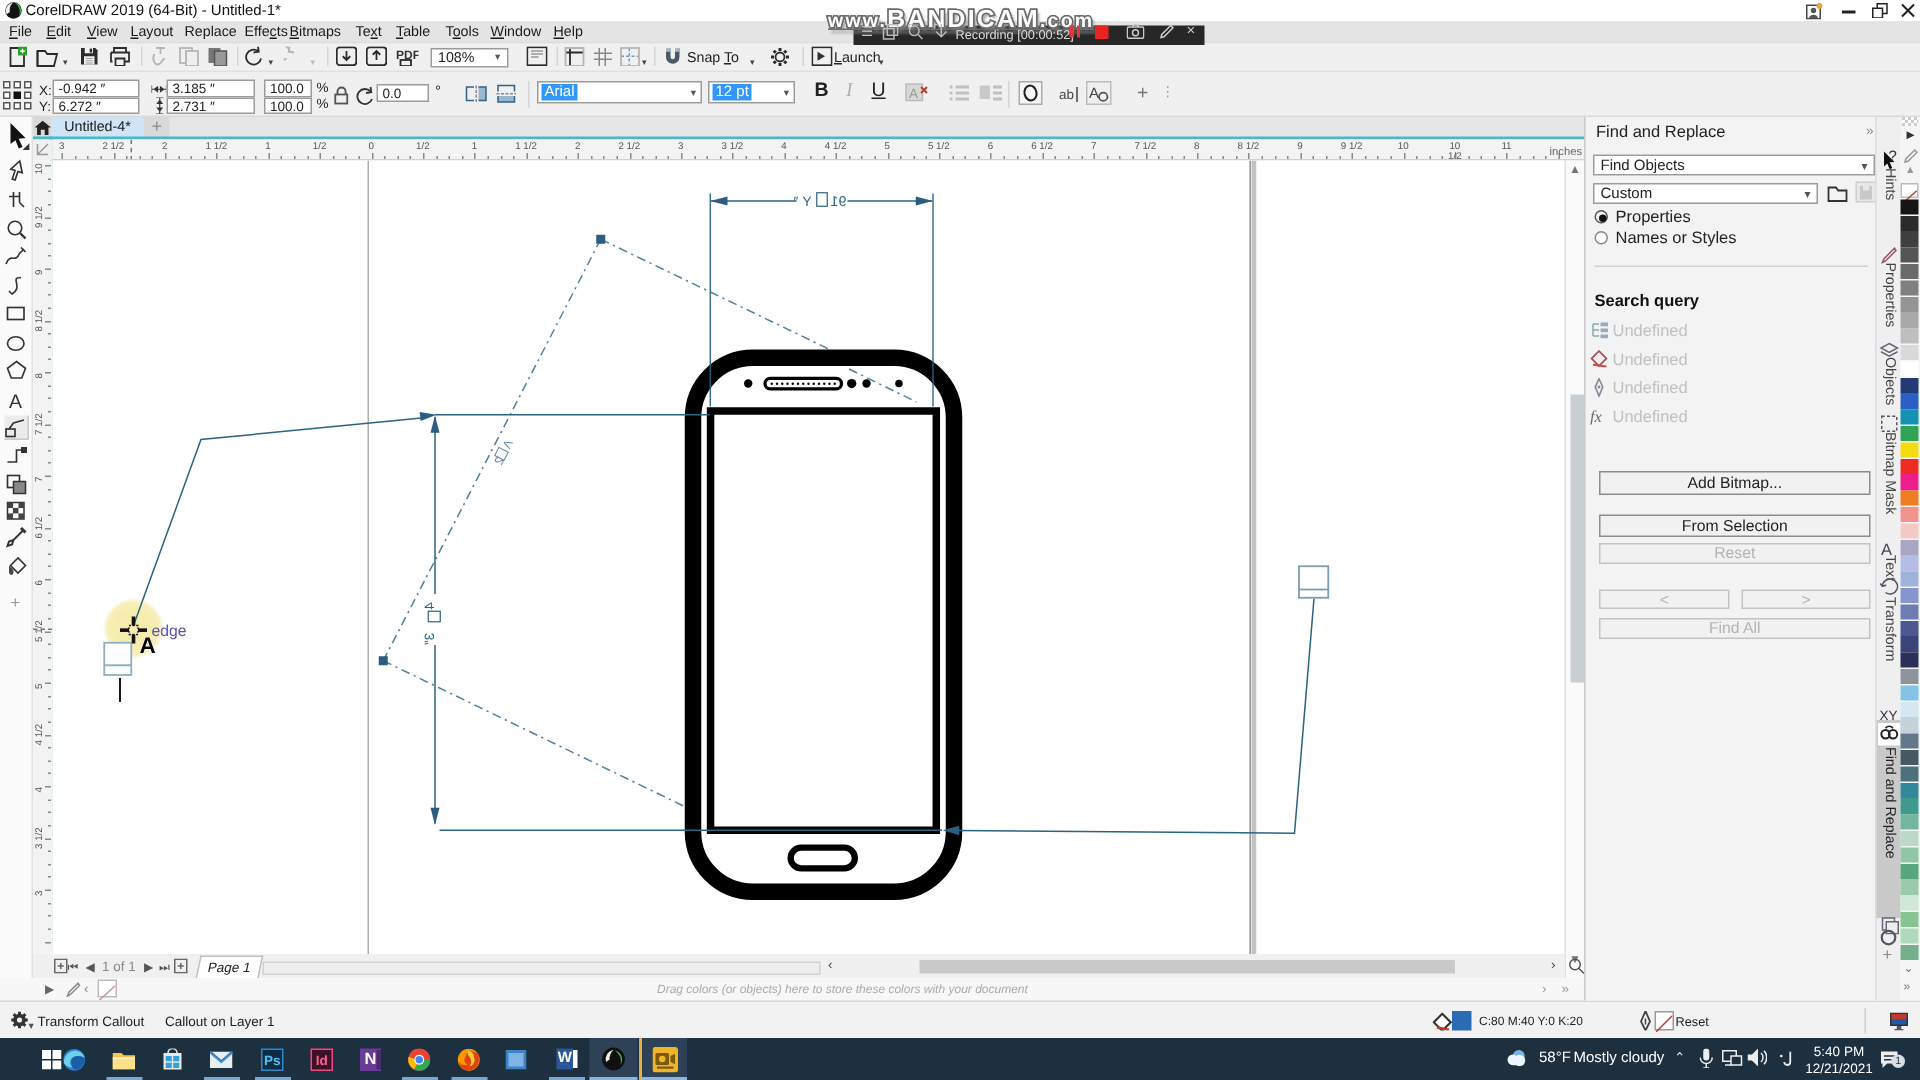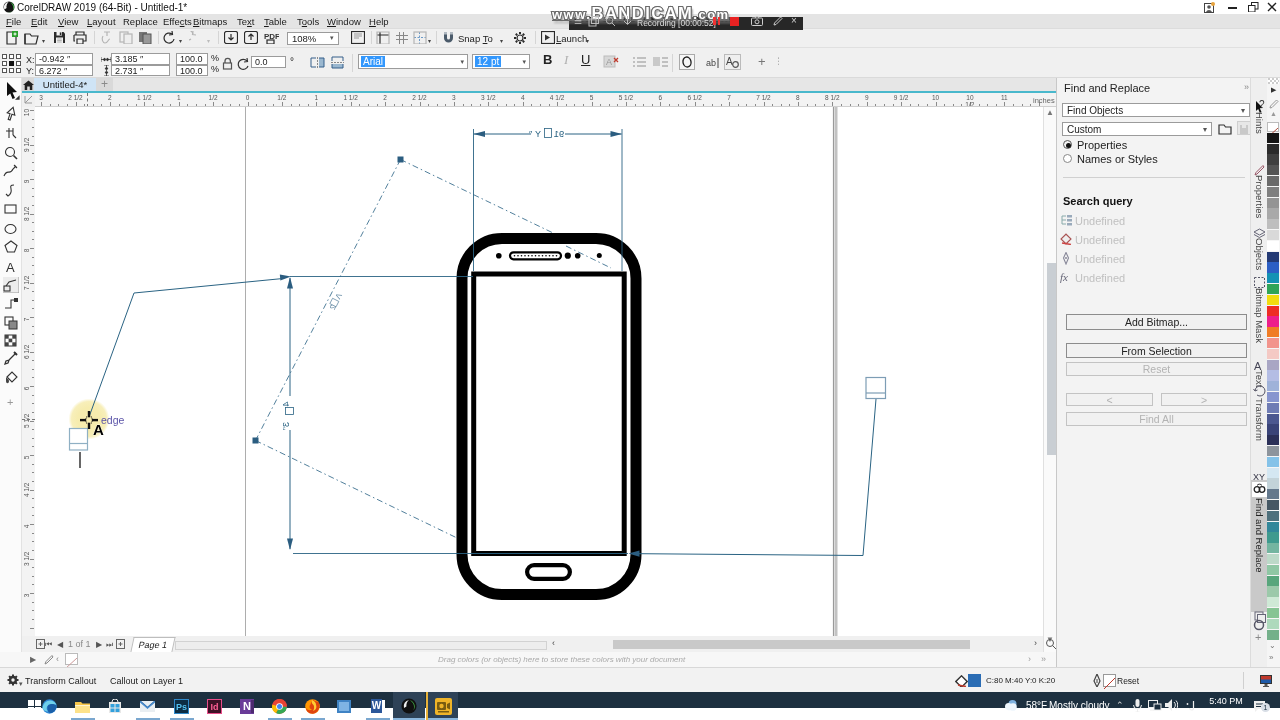--- a/index.html
+++ b/index.html
@@ -14,21 +14,21 @@
 .tb2 { left:0; top:47px; width:1280px; height:31px; background:#f0f0f0; border-top:1px solid #e0e0e0; border-bottom:1px solid #dadada;}
 .tabrow { left:0; top:78px; width:1280px; height:14px; background:#e6e6e6; }
 .cyanH { left:22px; top:91px; width:1034px; height:2px; background:#49b8cc; }
 .cyanV { left:33px; top:91px; width:2px; height:545px; background:#49b8cc; }
 .rulerH { left:35px; top:93px; width:1021px; height:14px; background:#f3f3f3; border-bottom:1px solid #cfcfcf; overflow:hidden;}
 .rulerV { left:22px; top:107px; width:13px; height:529px; background:#f3f3f3; overflow:hidden;}
 .rulerC { left:22px; top:93px; width:13px; height:14px; background:#f0f0f0; }
 .rnum { position:absolute; font-size:6.5px; color:#555; }
 .toolbox { left:0; top:78px; width:22px; height:574px; background:#fbfbfb; border-right:1px solid #e2e2e2;}
 .statusbar { left:0; top:667px; width:1280px; height:25px; background:#f2f2f2; border-top:1px solid #d8d8d8; }
-.taskbar { left:0; top:692px; width:1280px; height:16px; background:#1d3040; }
+.taskbar { left:0; top:692px; width:1280px; height:28px; background:#1d3040; }
 .docker { left:1056px; top:78px; width:194px; height:589px; background:#f3f3f3; border-left:1px solid #c8c8c8; }
 .tabstrip { left:1250px; top:78px; width:17px; height:589px; background:#efefef; border-left:1px solid #dcdcdc;}
 .palette { left:1267px; top:78px; width:13px; height:589px; background:#f5f5f5; }
 .vscroll { left:1043px; top:107px; width:13px; height:545px; background:#fafafa; border-left:1px solid #e0e0e0;}
 .navrow { left:22px; top:636px; width:1021px; height:16px; background:#f0f0f0; }
 .dragrow { left:0; top:652px; width:1056px; height:15px; background:#f7f7f7; }
 .ibox { position:absolute; background:#fff; border:1px solid #9b9b9b; font-size:9px; color:#222; padding-left:3px; overflow:hidden;}
 .combo { position:absolute; background:#fff; border:1px solid #9b9b9b; font-size:10px; color:#222; }
 .btn { position:absolute; background:#f1f1f1; border:1px solid #8c8c8c; font-size:10.5px; color:#222; text-align:center; }
 .btn.gray { border-color:#c3c3c3; color:#b3b3b3; }

